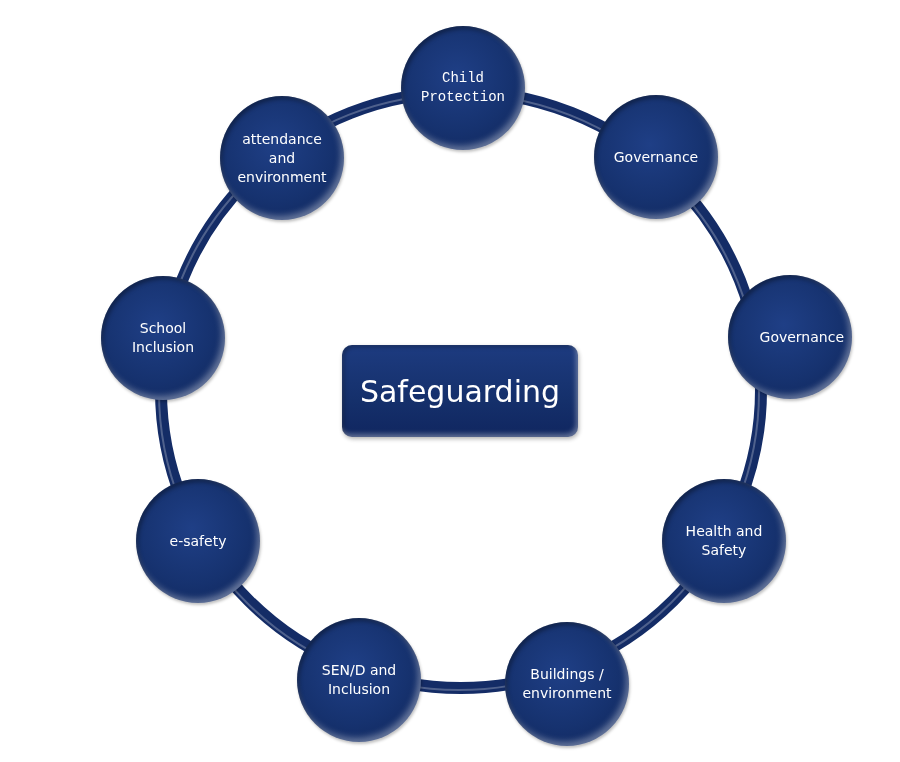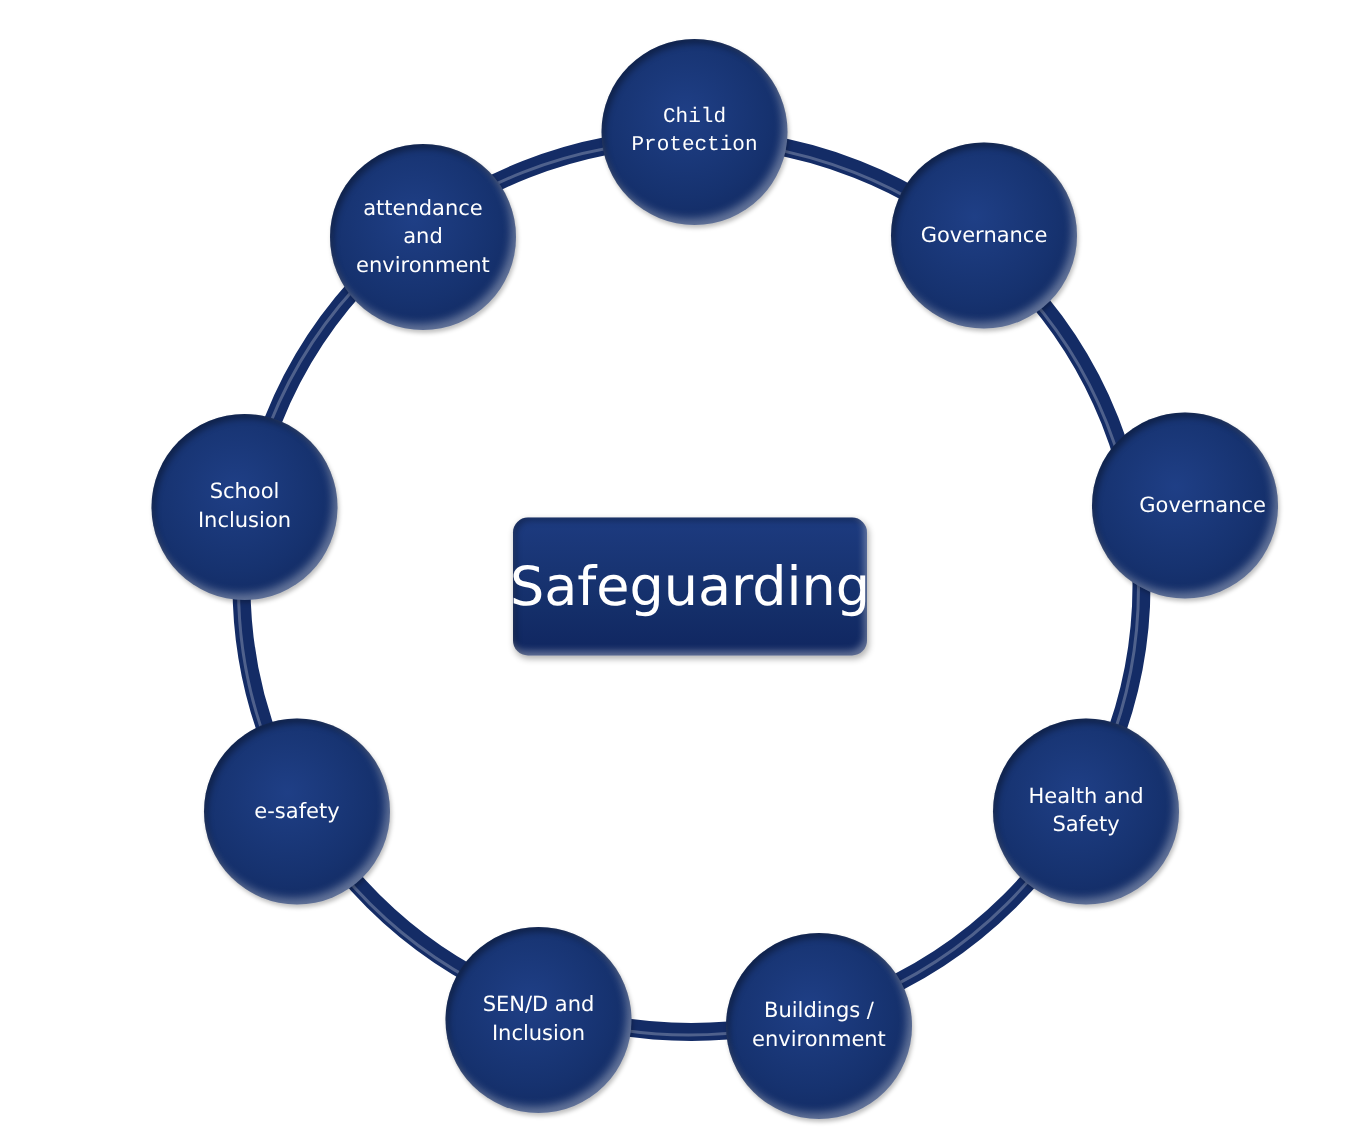--- a/index.html
+++ b/index.html
@@ -11,21 +11,21 @@
     box-shadow: inset -3px -4px 6px rgba(255,255,255,0.35), inset 2px 3px 4px rgba(0,0,0,0.35), 1px 2px 3px rgba(0,0,0,0.25);
     display:flex; align-items:center; justify-content:center; text-align:center;
     color:#ffffff; font-size:14px; line-height:19px;
   }
   .node span { display:block; padding:0 8px; }
   .center-box {
     position:absolute; left:342px; top:345px; width:236px; height:92px; border-radius:10px;
     background: linear-gradient(180deg, #1d3b80 0%, #15306b 60%, #102660 100%);
     box-shadow: inset -2px -3px 5px rgba(255,255,255,0.35), inset 2px 2px 4px rgba(0,0,0,0.3), 1px 2px 4px rgba(0,0,0,0.3);
     display:flex; align-items:center; justify-content:center;
-    color:#ffffff; font-size:36px;
+    color:#ffffff; font-size:30px;
   }
 </style>
 </head>
 <body>
 
 <svg id="ring-svg" viewBox="0 0 900 762">
   <ellipse cx="461" cy="390" rx="300" ry="298" fill="none" stroke="#142c66" stroke-width="12"></ellipse>
   <ellipse cx="461" cy="390" rx="300" ry="298" fill="none" stroke="rgba(255,255,255,0.25)" stroke-width="2" transform="translate(-2,2)"></ellipse>
 </svg>
 
@@ -45,21 +45,21 @@
       <div>
         <span>Governance</span>
       </div>
     </div>
     <div class="node" style="left: 662px; top: 479px;">
       <div>
         <span>Health and</span>
         <span>Safety</span>
       </div>
     </div>
-    <div class="node" style="left: 484px; top: 622px;">
+    <div class="node" style="left: 505px; top: 622px;">
       <div>
         <span>Buildings /</span>
         <span>environment</span>
       </div>
     </div>
     <div class="node" style="left: 297px; top: 618px;">
       <div>
         <span>SEN/D and</span>
         <span>Inclusion</span>
       </div>

